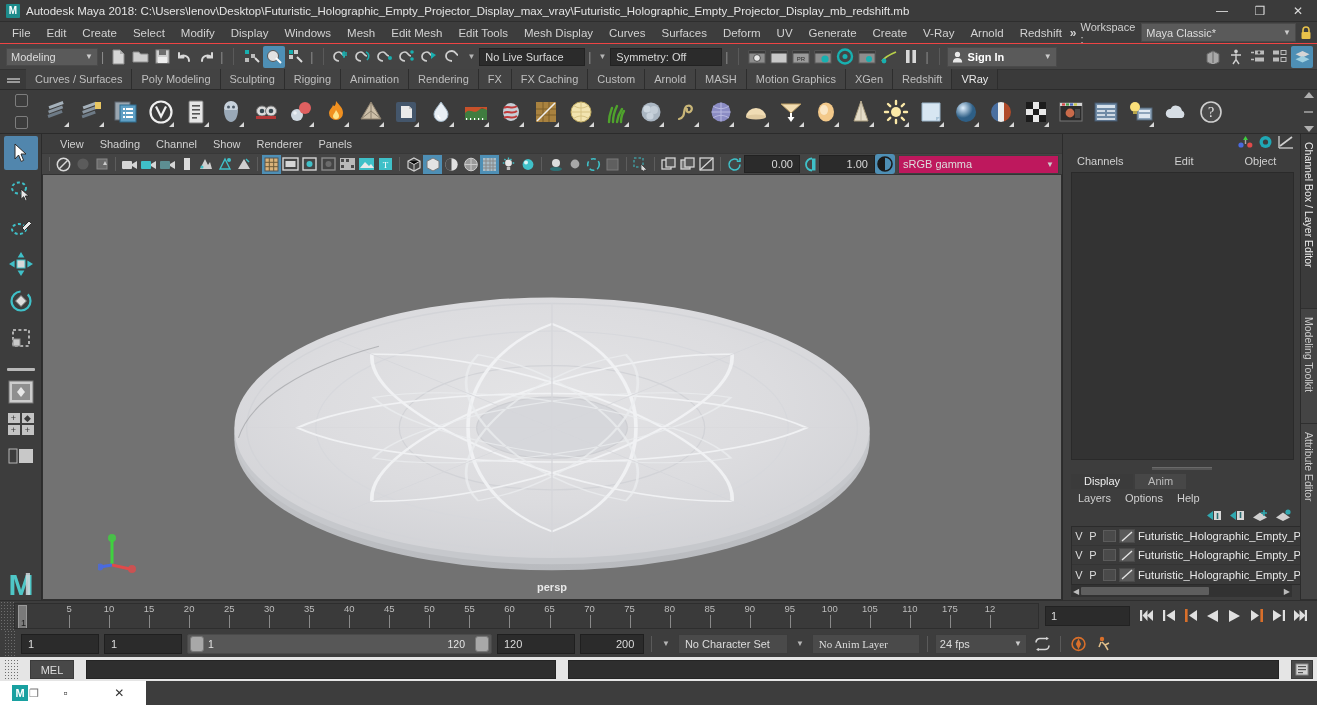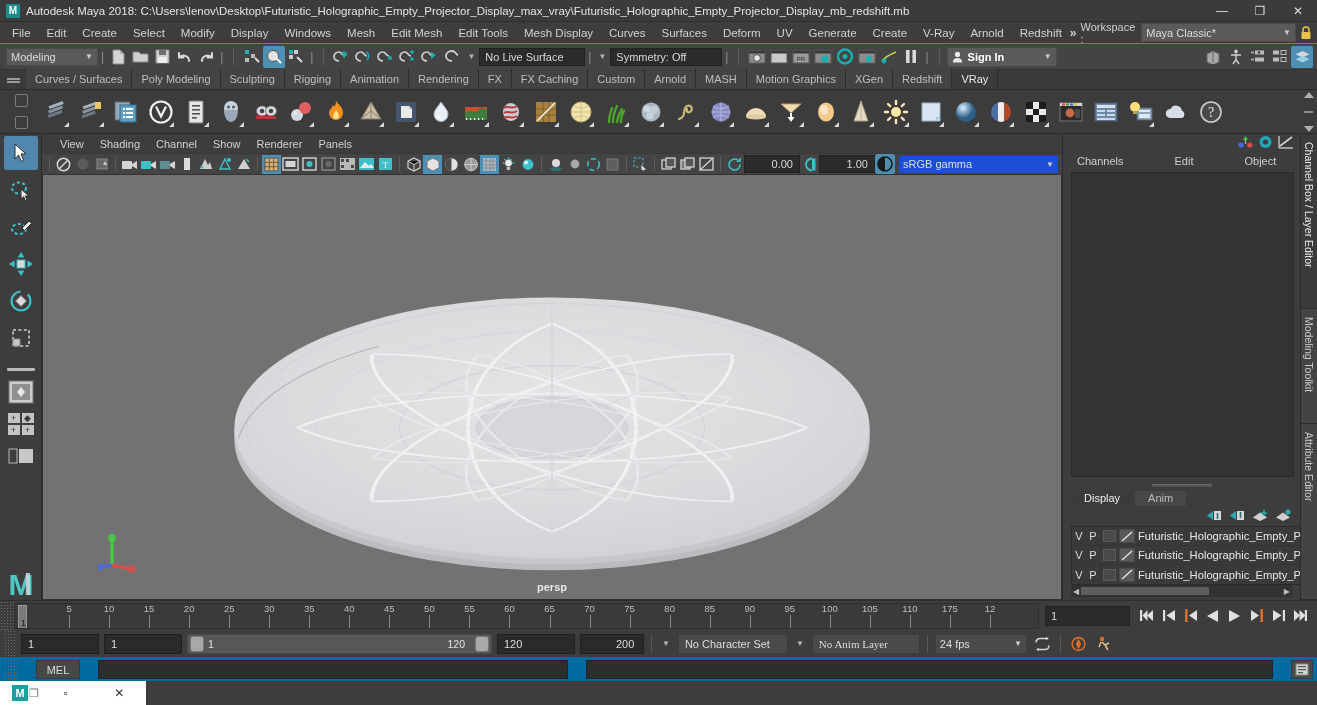--- a/index.html
+++ b/index.html
@@ -165,21 +165,21 @@
   .rangetrack{ flex:1 1 auto; height:20px; background:#575757; border:1px solid #4a4a4a; border-radius:2px;
                position:relative; display:flex; align-items:center; }
   .rt-handle{ width:14px; height:16px; background:#a8a8a8; border:1px solid #777; border-radius:3px; position:absolute; }
   .rt-lbl{ position:absolute; font-size:10.5px; color:#e4e4e4; }
   .rsep{ width:1px;height:16px;background:#5a5a5a;margin:0 2px; }
   .sel-combo{ background:#4a4a4a; border:1px solid #3c3c3c; height:20px; line-height:19px;
               color:#dcdcdc; font-size:11px; padding:0 6px; }
   .caret-sm{ font-size:8px; color:#b5b5b5; padding:0 3px; }
 
   
-  .cmdline{ height:24px; background:#0369a1; display:flex; align-items:center; flex:0 0 24px; padding:0 4px; gap:18px;}
+  .cmdline{ height:24px; background:#e5e5e5; display:flex; align-items:center; flex:0 0 24px; padding:0 4px; gap:12px;}
   .mel-btn{ width:44px; height:19px; background:#484848; border:1px solid #3a3a3a; color:#ddd;
             font-size:11px; line-height:18px; text-align:center; }
   .cmd-in{ flex:0 0 470px; height:19px; background:#2e2e2e; border:1px solid #242424; }
   .cmd-out{ flex:1 1 auto; height:19px; background:#2e2e2e; border:1px solid #242424; }
   .cmd-ic{ width:22px;height:19px; background:#4a4a4a; border:1px solid #3a3a3a;
            display:flex;align-items:center;justify-content:center; }
 
   
   .taskbar{ height:24px; background:#3d3d3d; flex:0 0 24px; display:flex; align-items:stretch; }
   .tb-win{ width:146px; background:#fff; display:flex; align-items:center; }
@@ -1095,21 +1095,21 @@
               <rect x="9" y="1.5" width="3.5" height="12" fill="#3fc0c8"></rect>
             </svg>
         </div>
         <div class="field-dark" style="width:56px;text-align:right;padding-right:6px;">1.00</div>
         <div class="vtool on" style="width:20px;height:20px;border-radius:3px;">
           <svg width="16" height="16" viewBox="0 0 16 16">
               <circle cx="8" cy="8" r="7" fill="none" stroke="#1b1b1b" stroke-width="1.6"></circle>
               <path d="M8 1a7 7 0 000 14z" fill="#1b1b1b"></path>
             </svg>
         </div>
-        <div class="combo" style="flex:1 1 auto;min-width:30px;height:19px;background:#1d4ed8;border-color:#3f3f3f;margin-left:3px;margin-right:3px;">
+        <div class="combo" style="flex:1 1 auto;min-width:30px;height:19px;background:#be185d;border-color:#3f3f3f;margin-left:3px;margin-right:3px;">
           <span>sRGB gamma</span>
           <span class="caret">▼</span>
         </div>
       </div>
 
       <div class="viewport">
         <svg width="100%" height="100%" viewBox="0 0 1000 400" preserveAspectRatio="xMidYMid meet" style="position:absolute;inset:0;">
           <defs>
             <radialGradient id="discTop" cx="48%" cy="40%" r="68%">
               <stop offset="0%" stop-color="#e4e4e6"></stop>
@@ -1210,20 +1210,25 @@
 
       <div class="r-grip">
           <div class="g"></div>
         </div>
 
       <div class="layer-tabs">
         <div class="ltab active">Display</div>
         <div class="ltab">Anim</div>
       </div>
 
+      <div class="layer-menu">
+        <div class="mi">Layers</div>
+        <div class="mi">Options</div>
+        <div class="mi">Help</div>
+      </div>
 
       <div class="layer-btns">
         <div>
           <svg width="17" height="13" viewBox="0 0 17 13">
               <path d="M1 6.5l6-4.5v9z" fill="#2fa8b0"></path>
               <rect x="8" y="2" width="7" height="9" fill="#d8d8d8"></rect>
               <path d="M11.5 10V4" stroke="#2b6e73" stroke-width="1.6"></path>
             </svg>
         </div>
         <div>

